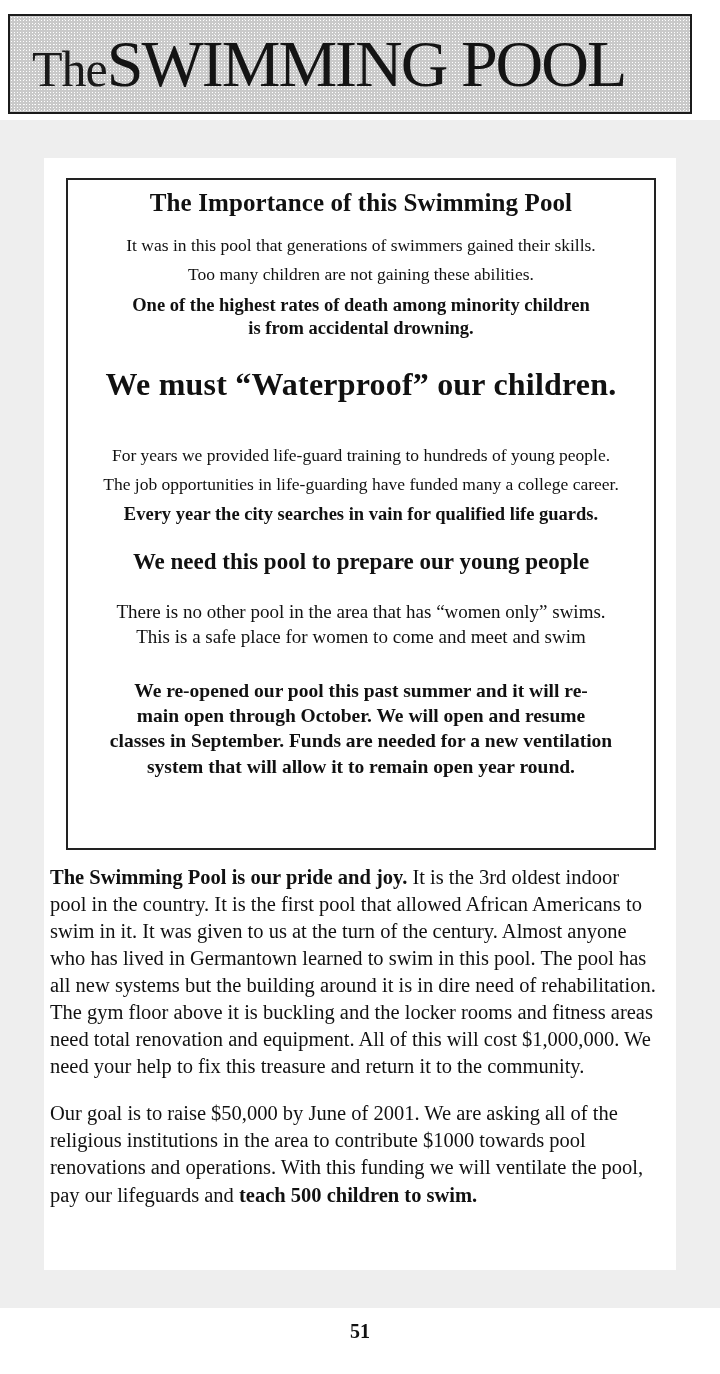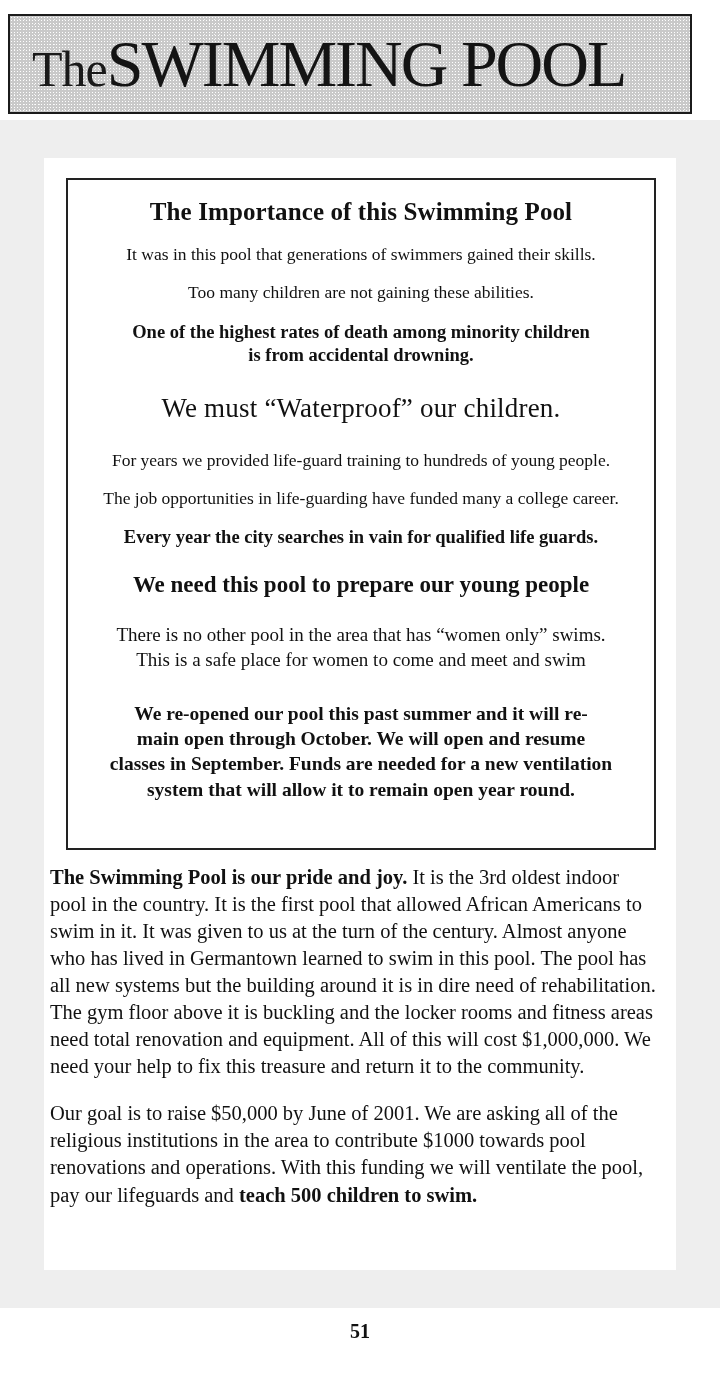--- a/index.html
+++ b/index.html
@@ -125,46 +125,46 @@
     position: absolute;
     left: 22px;
     top: 20px;
     width: 590px;
     height: 672px;
     border: 2px solid #222222;
     box-sizing: border-box;
     background: #ffffff;
   }
   #inner-box-pad {
-    padding: 16px 14px 10px 14px;
+    padding: 7px 14px 10px 14px;
   }
 
   .blk { text-align: center; }
 
   .h-main {
     font-size: 25px;
     font-weight: bold;
     letter-spacing: .1px;
     margin: 2px 0 18px 0;
   }
   .p-reg {
     font-size: 17.5px;
     line-height: 1.22;
-    margin: 17px;
+    margin: 8px;
   }
   .p-bold {
     font-size: 18.5px;
     font-weight: bold;
     line-height: 1.24;
     margin: 0;
   }
   .h-hero {
-    font-size: 27px;
-    font-weight: normal;
-    margin: 26px 0 26px 0;
+    font-size: 32px;
+    font-weight: bold;
+    margin: 26px 0 42px 0;
     letter-spacing: .2px;
   }
   .h-sub {
     font-size: 23px;
     font-weight: bold;
     line-height: 1.22;
     margin: 22px 0 24px 0;
   }
   .p-reg-lg {
     font-size: 19px;

